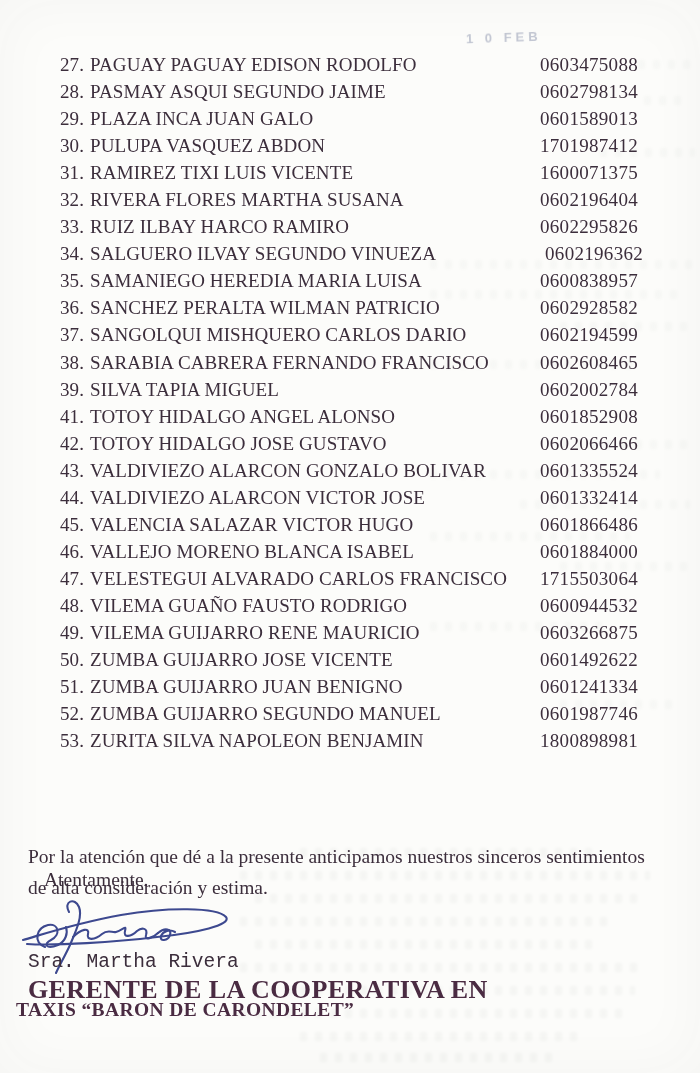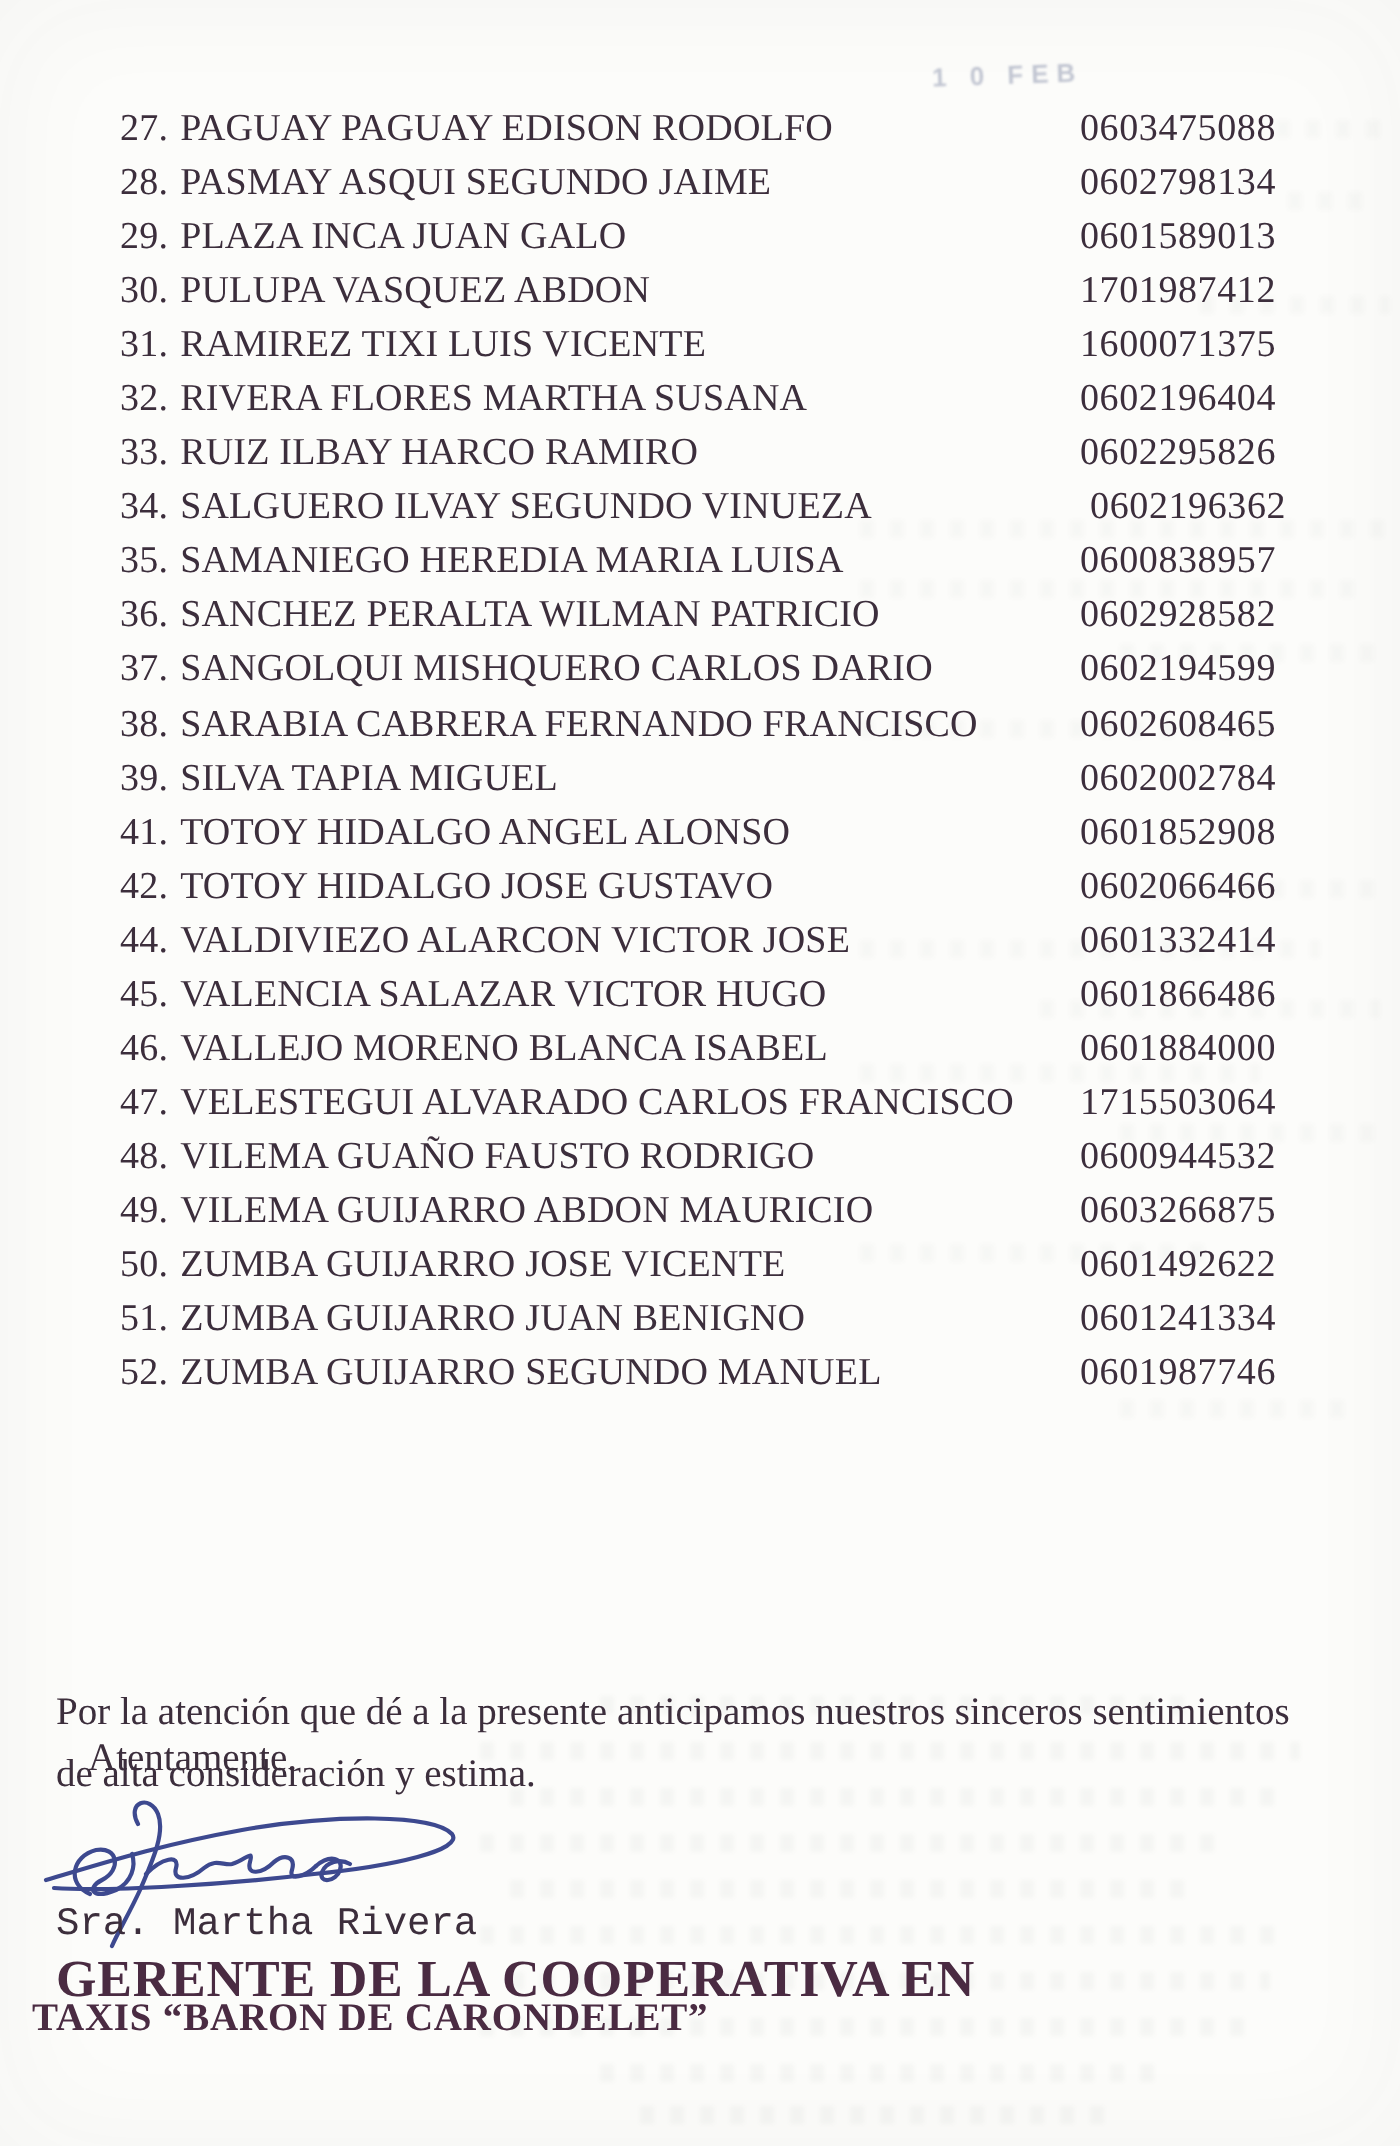--- a/index.html
+++ b/index.html
@@ -155,20 +155,24 @@
       <div class="member-row">
         <span class="member-no">41.</span><span class="member-name">TOTOY HIDALGO ANGEL ALONSO</span>
         <span class="member-id">0601852908</span>
       </div>
 
       <div class="member-row">
         <span class="member-no">42.</span><span class="member-name">TOTOY HIDALGO JOSE GUSTAVO</span>
         <span class="member-id">0602066466</span>
       </div>
 
+      <div class="member-row">
+        <span class="member-no">43.</span><span class="member-name">VALDIVIEZO ALARCON GONZALO BOLIVAR</span>
+        <span class="member-id">0601335524</span>
+      </div>
 
       <div class="member-row">
         <span class="member-no">44.</span><span class="member-name">VALDIVIEZO ALARCON VICTOR JOSE</span>
         <span class="member-id">0601332414</span>
       </div>
 
       <div class="member-row">
         <span class="member-no">45.</span><span class="member-name">VALENCIA SALAZAR VICTOR HUGO</span>
         <span class="member-id">0601866486</span>
       </div>
@@ -182,39 +186,43 @@
         <span class="member-no">47.</span><span class="member-name">VELESTEGUI ALVARADO CARLOS FRANCISCO</span>
         <span class="member-id">1715503064</span>
       </div>
 
       <div class="member-row">
         <span class="member-no">48.</span><span class="member-name">VILEMA GUAÑO FAUSTO RODRIGO</span>
         <span class="member-id">0600944532</span>
       </div>
 
       <div class="member-row">
-        <span class="member-no">49.</span><span class="member-name">VILEMA GUIJARRO ABDON MAURICIO</span>
+        <span class="member-no">49.</span><span class="member-name">VILEMA GUIJARRO RENE MAURICIO</span>
         <span class="member-id">0603266875</span>
       </div>
 
       <div class="member-row">
         <span class="member-no">50.</span><span class="member-name">ZUMBA GUIJARRO JOSE VICENTE</span>
         <span class="member-id">0601492622</span>
       </div>
 
       <div class="member-row">
         <span class="member-no">51.</span><span class="member-name">ZUMBA GUIJARRO JUAN BENIGNO</span>
         <span class="member-id">0601241334</span>
       </div>
 
       <div class="member-row">
         <span class="member-no">52.</span><span class="member-name">ZUMBA GUIJARRO SEGUNDO MANUEL</span>
         <span class="member-id">0601987746</span>
       </div>
 
+      <div class="member-row">
+        <span class="member-no">53.</span><span class="member-name">ZURITA SILVA NAPOLEON BENJAMIN</span>
+        <span class="member-id">1800898981</span>
+      </div>
     </div>
 
   <div class="closing">
     <div>Por la atención que dé a la presente anticipamos nuestros sinceros sentimientos</div>
     <div>de alta consideración y estima.</div>
   </div>
 
   <div class="salutation">Atentamente.</div>
 
   <div class="signature-wrap">

